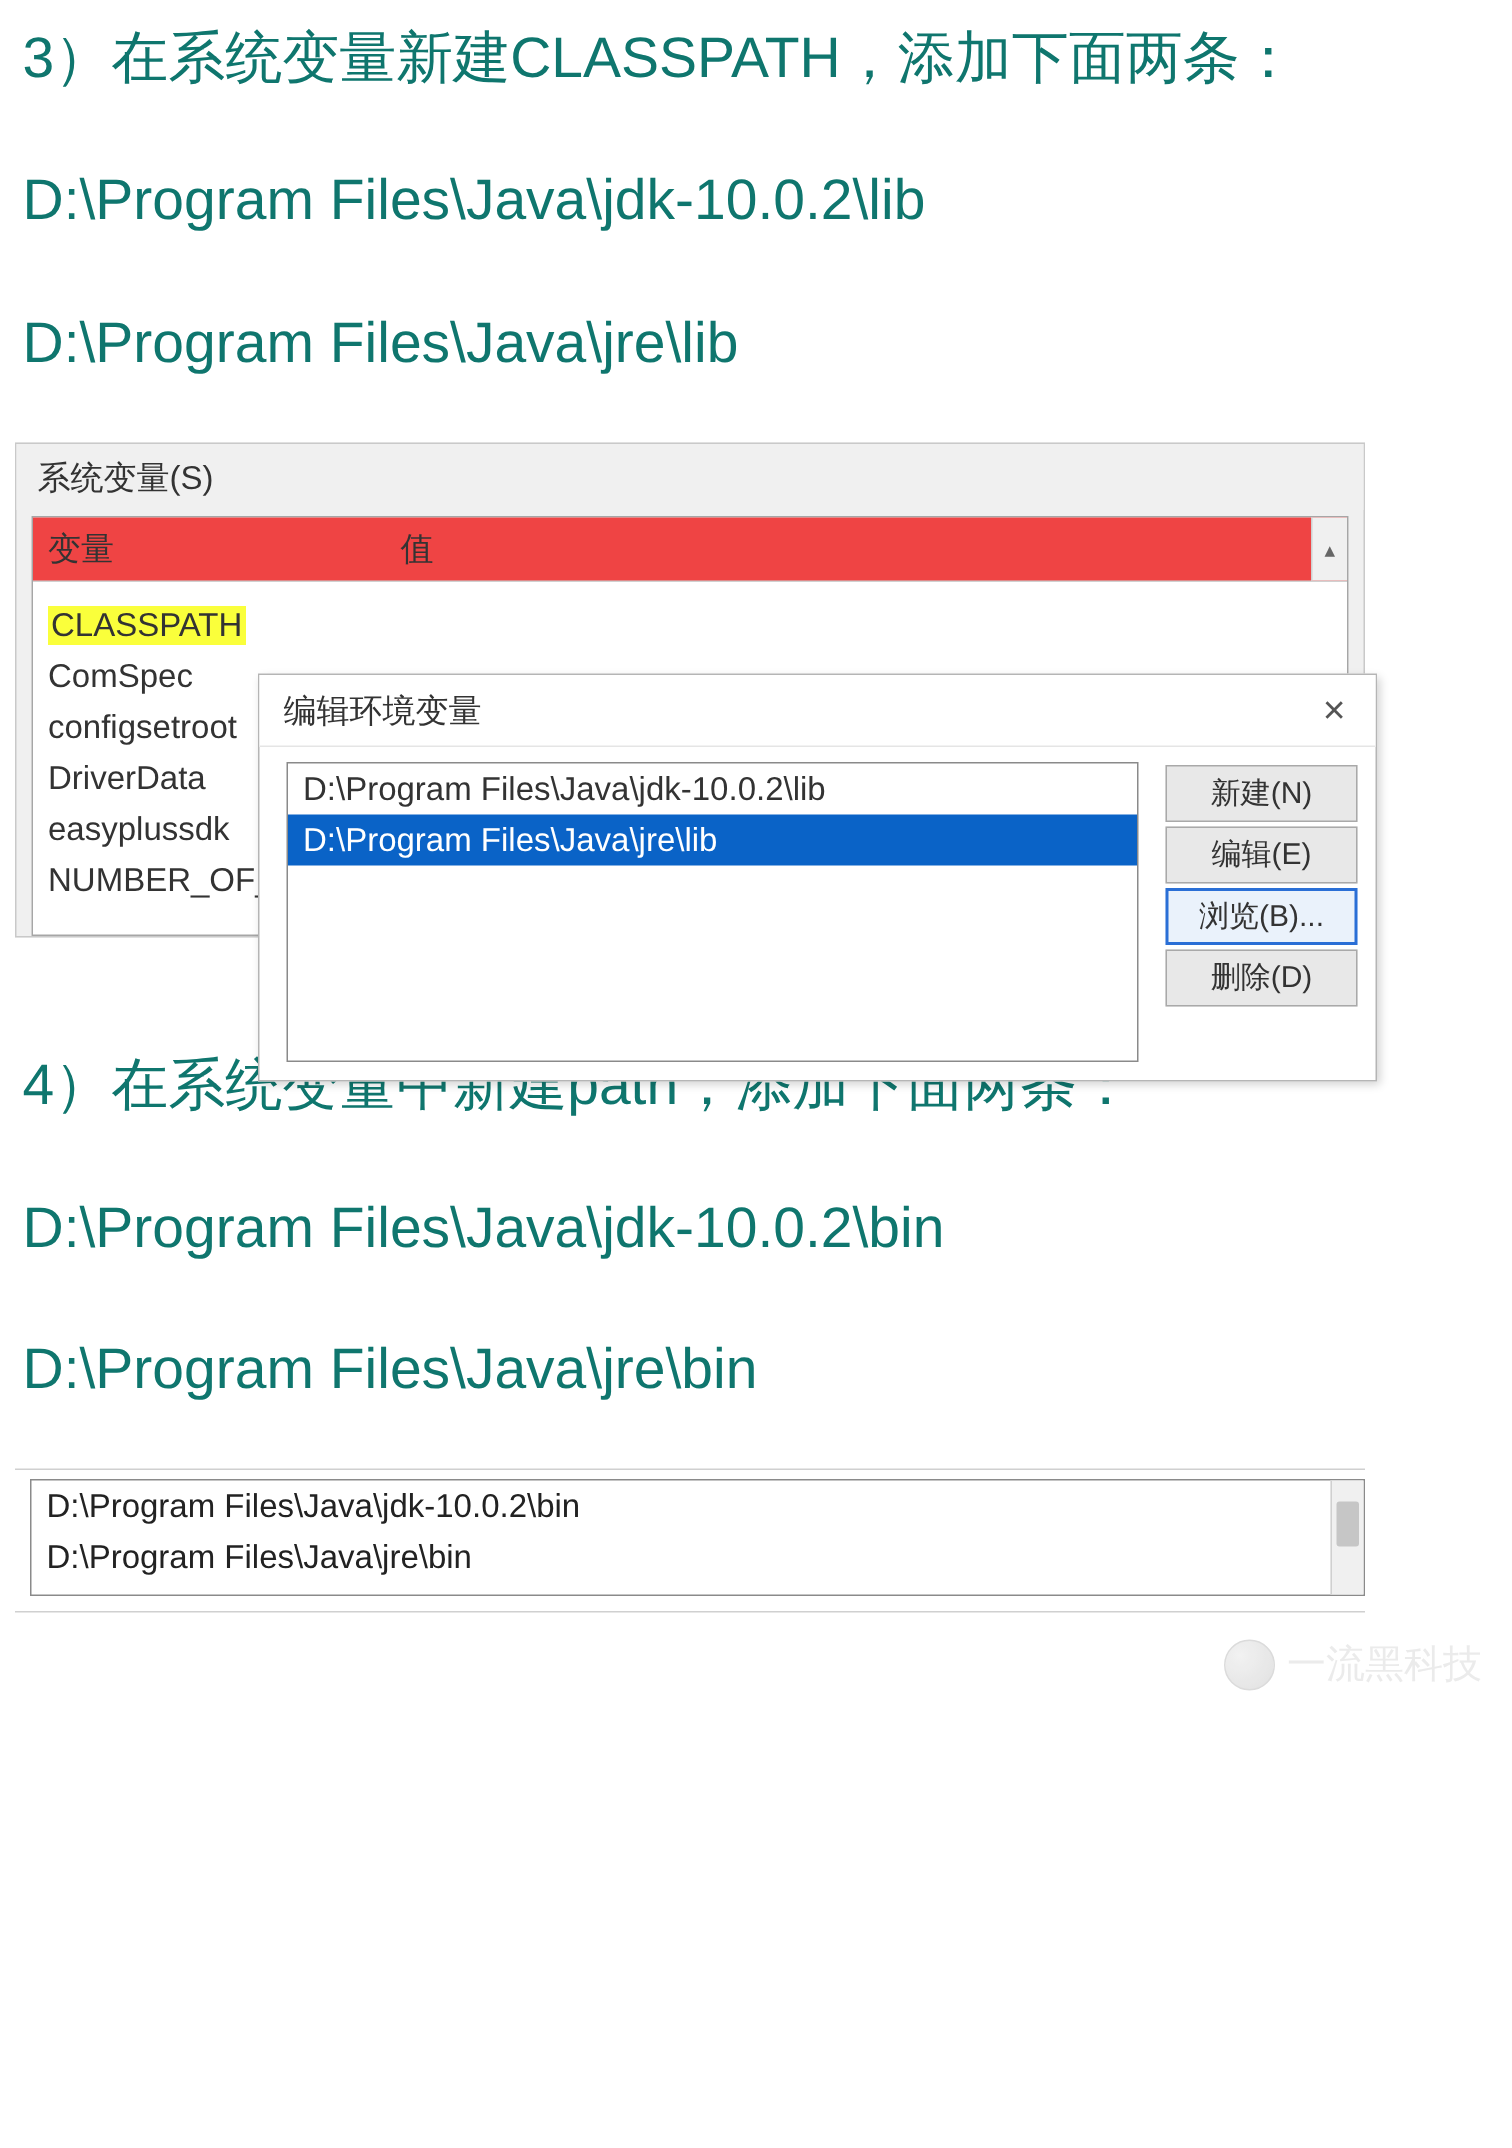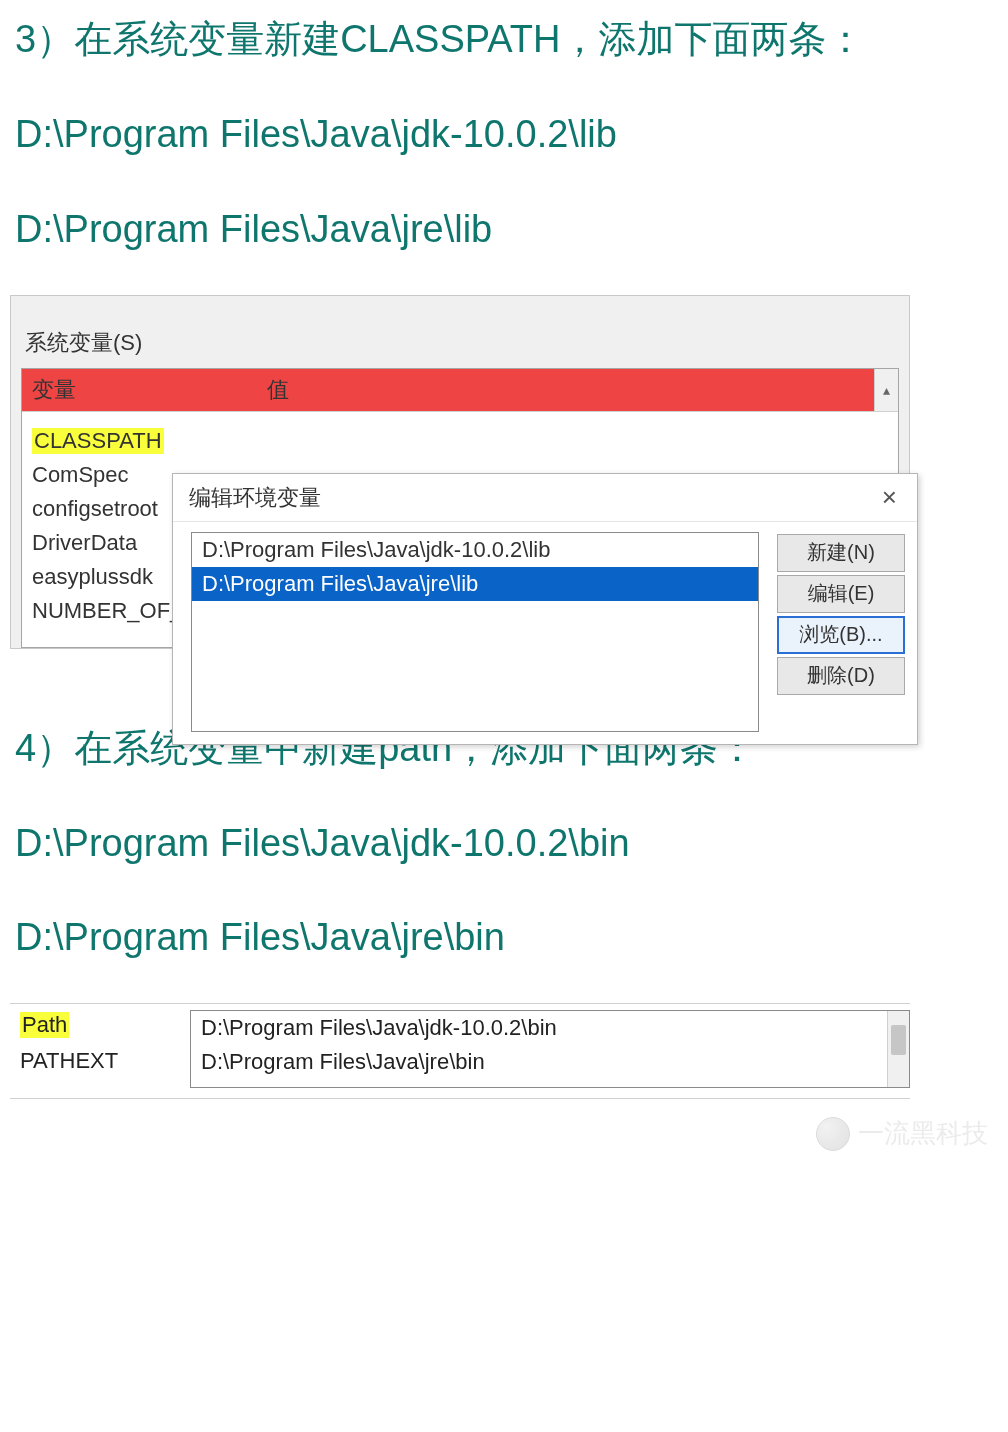--- a/index.html
+++ b/index.html
@@ -24,21 +24,20 @@
     background: #f0f0f0;
     font-size: 22px;
     font-family: "Microsoft YaHei", Tahoma, sans-serif;
     color: #333;
     position: relative;
   }
   .sysvar-label {
     padding: 8px 10px 6px 14px;
     background: #f0f0f0;
     border-bottom: 0;
-    margin-top: 24px;
   }
   .var-table {
     margin: 4px 10px 0 10px;
     background: #ffffff;
     border: 1px solid #a6a6a6;
     position: relative;
     min-height: 280px;
   }
   .var-header {
     display: flex;
@@ -259,24 +258,20 @@
 
 <div class="spacer"></div>
 
 <div class="article">
   <p>4）在系统变量中新建path，添加下面两条：</p>
   <p class="path">D:\Program Files\Java\jdk-10.0.2\bin</p>
   <p class="path">D:\Program Files\Java\jre\bin</p>
 </div>
 
 <div class="screenshot2">
-  <div class="s2-left">
-    <div><span class="hl-yellow">Path</span></div>
-    <div>PATHEXT</div>
-  </div>
   <div class="s2-right">
     <div class="s2-path">D:\Program Files\Java\jdk-10.0.2\bin</div>
     <div class="s2-path">D:\Program Files\Java\jre\bin</div>
     <div class="scrollbar">
       <div class="thumb"></div>
     </div>
   </div>
 </div>
 
 <div class="footer">

